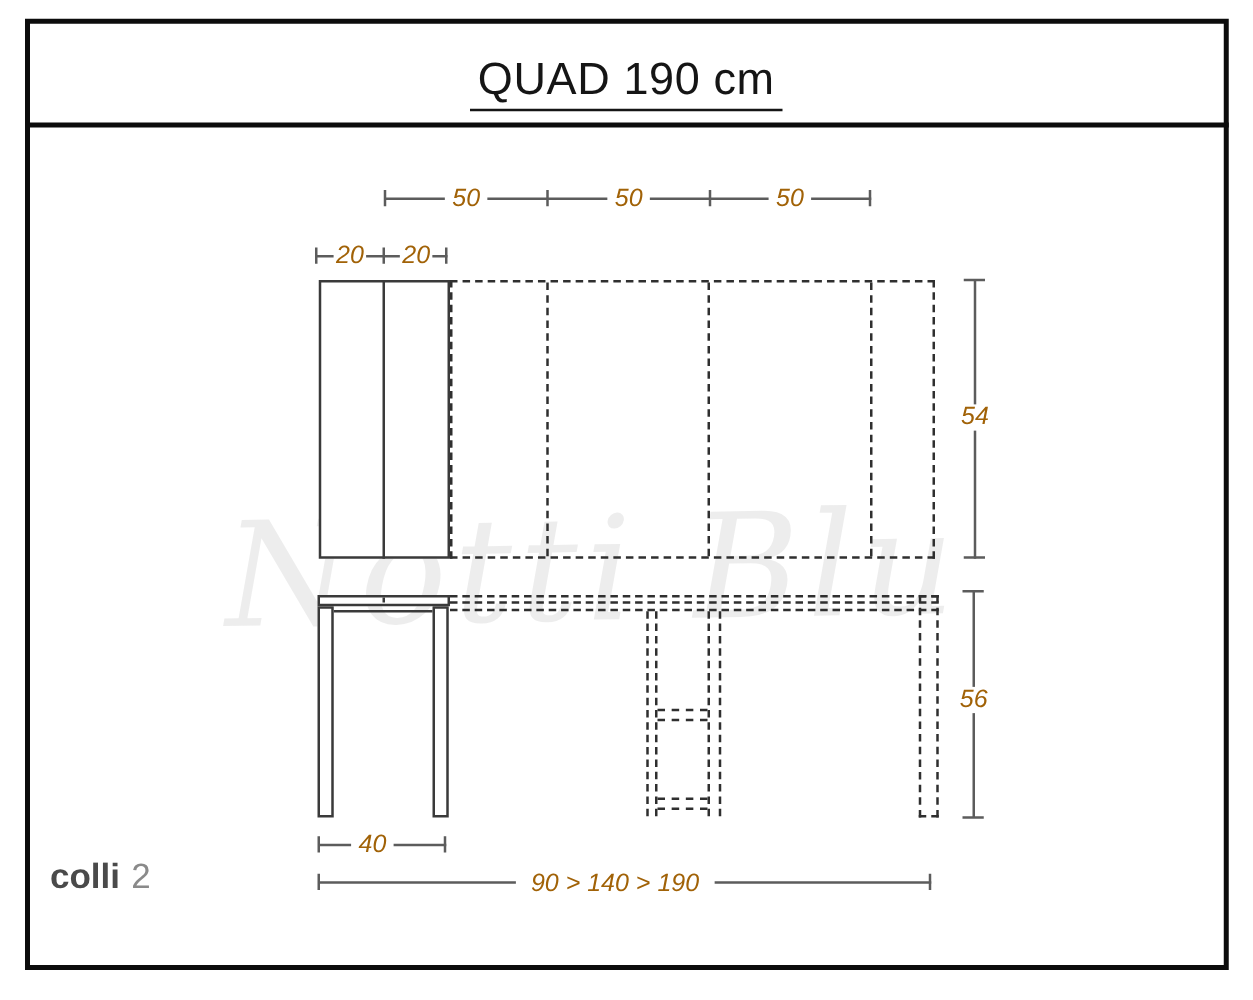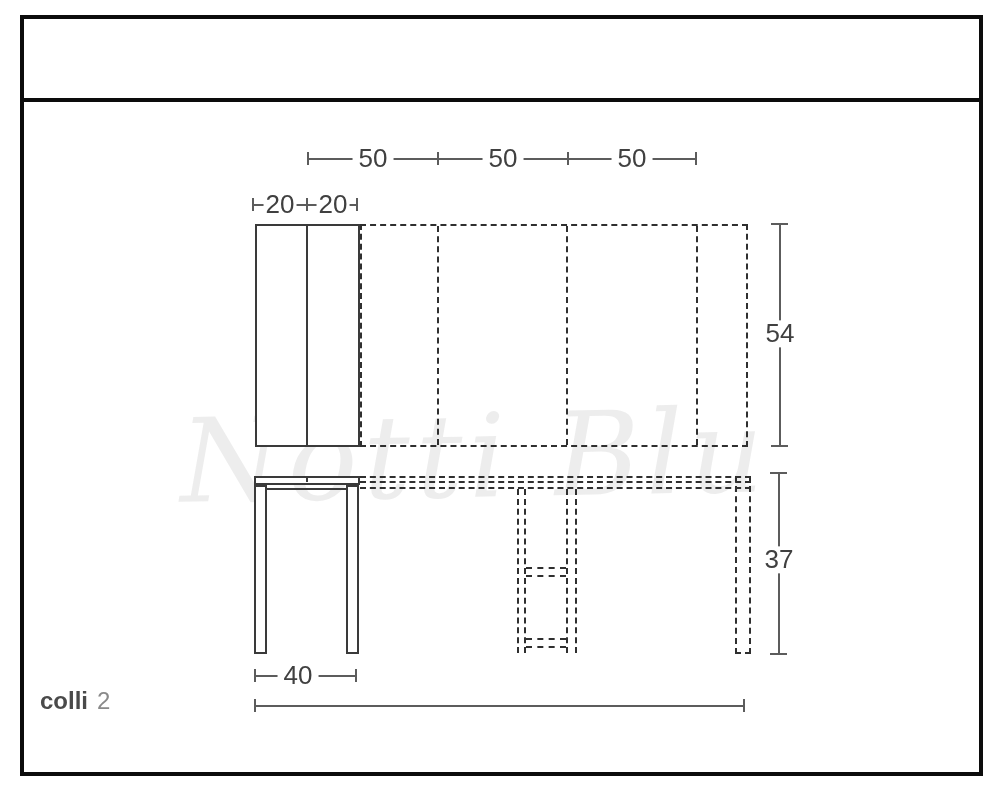--- a/index.html
+++ b/index.html
@@ -31,37 +31,40 @@
   .dash-cols{position:absolute;border-left:2px dashed #2f2f2f;border-right:2px dashed #2f2f2f;box-sizing:border-box;z-index:1;}
   .dash-rows{position:absolute;border-top:2px dashed #2f2f2f;border-bottom:2px dashed #2f2f2f;box-sizing:border-box;z-index:1;}
 
   
   .dim-h{position:absolute;height:2px;background:#5c5c5c;z-index:1;}
   .dim-v{position:absolute;width:2px;background:#5c5c5c;z-index:1;}
   .tick-v{position:absolute;width:2px;height:13px;background:#5c5c5c;z-index:1;}
   .tick-h{position:absolute;width:17px;height:2px;background:#5c5c5c;z-index:1;}
   .dim-label{
     position:absolute;transform:translate(-50%,-50%);background:#fff;
-    font-size:26px;color:#404040;padding:0 6px;white-space:nowrap;z-index:3;line-height:1.05;
+    font-size:20px;color:#a16207;padding:0 6px;white-space:nowrap;z-index:3;line-height:1.05;font-style:italic;
   }
 
   
-  .info{position:absolute;left:40px;top:688px;z-index:2;font-size:24px;line-height:25px;}
+  .info{position:absolute;left:40px;top:688px;z-index:2;font-size:28px;line-height:25px;}
   .info-row{white-space:nowrap;}
   .info-label{color:#4a4a4a;font-weight:bold;}
   .info-value{color:#8a8a8a;margin-left:9px;}
 </style>
 </head>
 <body>
 
 <div class="canvas">
 
   <div class="watermark">Notti Blu</div>
 
   <div class="frame"></div>
+  <div class="title-wrap">
+    <span class="title">QUAD 190 cm</span>
+  </div>
   <div class="title-divider"></div>
 
   <div class="dim-h" style="left:308px;top:158px;width:389px;"></div>
   <div class="tick-v" style="left:307px;top:152px;"></div>
   <div class="tick-v" style="left:437px;top:152px;"></div>
   <div class="tick-v" style="left:567px;top:152px;"></div>
   <div class="tick-v" style="left:695px;top:152px;"></div>
   <div class="dim-label" style="left:373px;top:159px;">50</div>
   <div class="dim-label" style="left:503px;top:159px;">50</div>
   <div class="dim-label" style="left:632px;top:159px;">50</div>
@@ -101,30 +104,31 @@
   <div class="dash-cols" style="left:517px;top:489px;width:9px;height:164px;"></div>
   <div class="dash-cols" style="left:566px;top:489px;width:11px;height:164px;"></div>
   <div class="dash-rows" style="left:526px;top:567px;width:40px;height:10px;"></div>
   <div class="dash-rows" style="left:526px;top:638px;width:40px;height:10px;"></div>
 
   <div class="dashed" style="left:735px;top:476px;width:16px;height:178px;"></div>
 
   <div class="dim-v" style="left:778px;top:473px;height:181px;"></div>
   <div class="tick-h" style="left:770px;top:472px;"></div>
   <div class="tick-h" style="left:770px;top:653px;"></div>
-  <div class="dim-label" style="left:779px;top:560px;">37</div>
+  <div class="dim-label" style="left:779px;top:560px;">56</div>
 
   <div class="dim-h" style="left:255px;top:675px;width:102px;"></div>
   <div class="tick-v" style="left:254px;top:669px;"></div>
   <div class="tick-v" style="left:355px;top:669px;"></div>
   <div class="dim-label" style="left:298px;top:676px;text-align:right;">40</div>
 
   <div class="dim-h" style="left:255px;top:705px;width:490px;"></div>
   <div class="tick-v" style="left:254px;top:699px;"></div>
   <div class="tick-v" style="left:743px;top:699px;"></div>
+  <div class="dim-label" style="left:492px;top:707px;padding:0 12px;">90 &gt; 140 &gt; 190</div>
 
   <div class="info">
     <div class="info-row">
       <span class="info-label">colli</span><span class="info-value">2</span>
     </div>
   </div>
 
 </div>
 
 </body></html>

